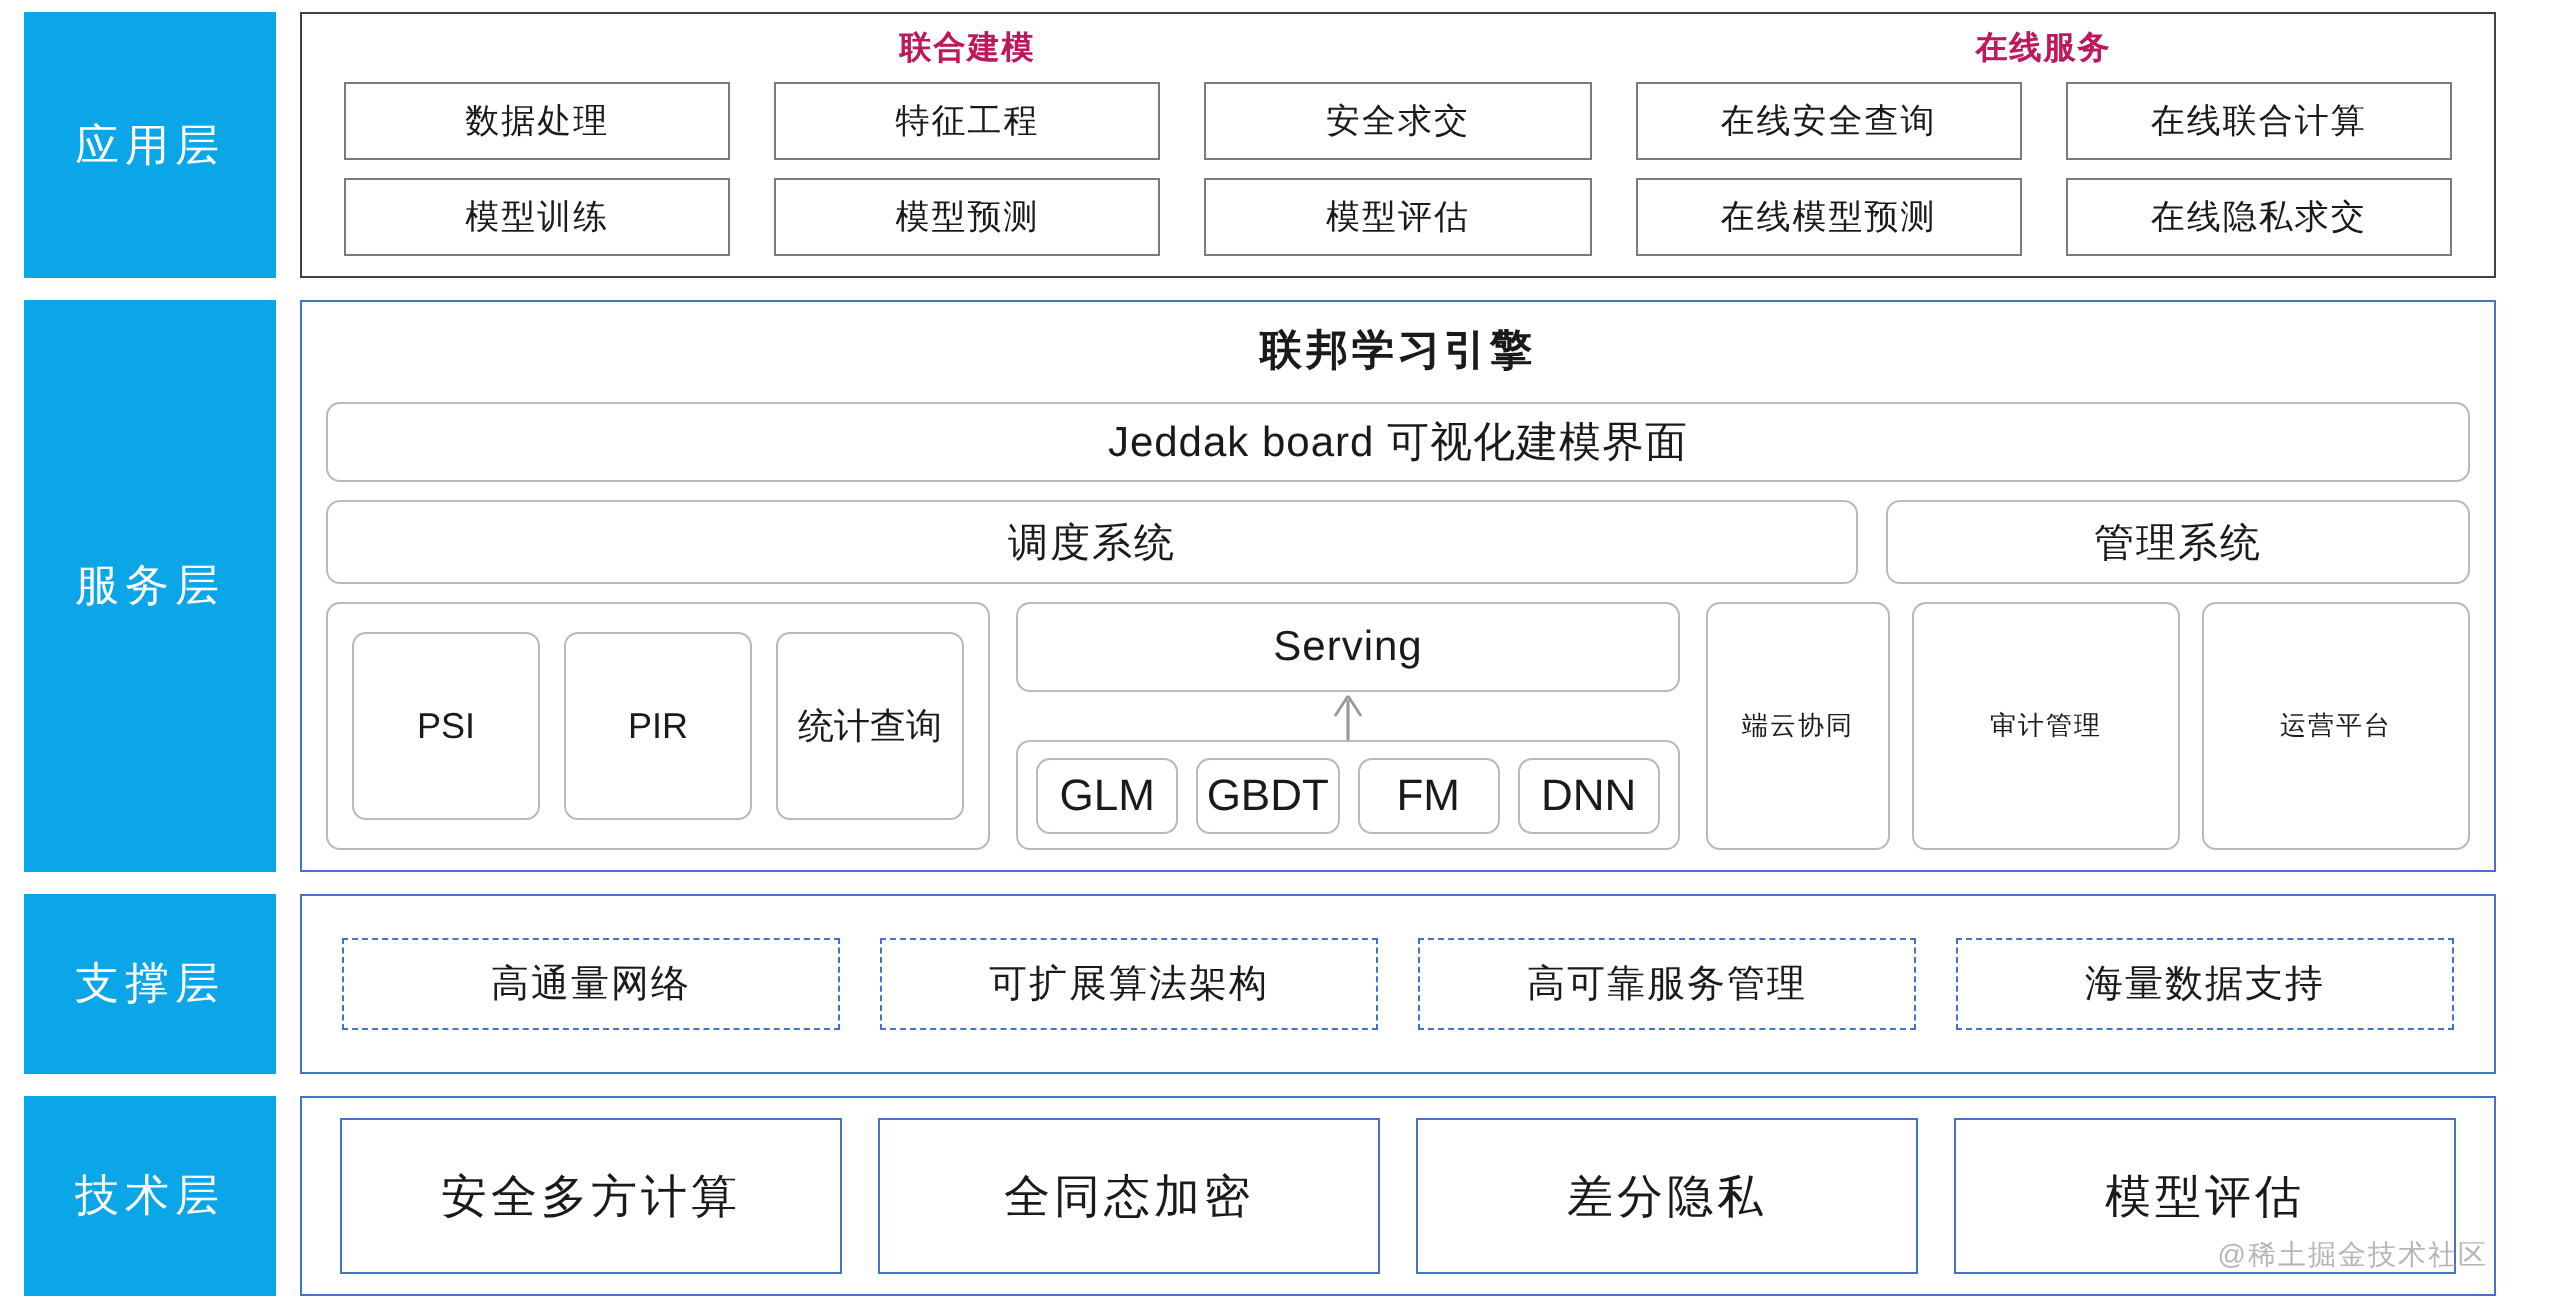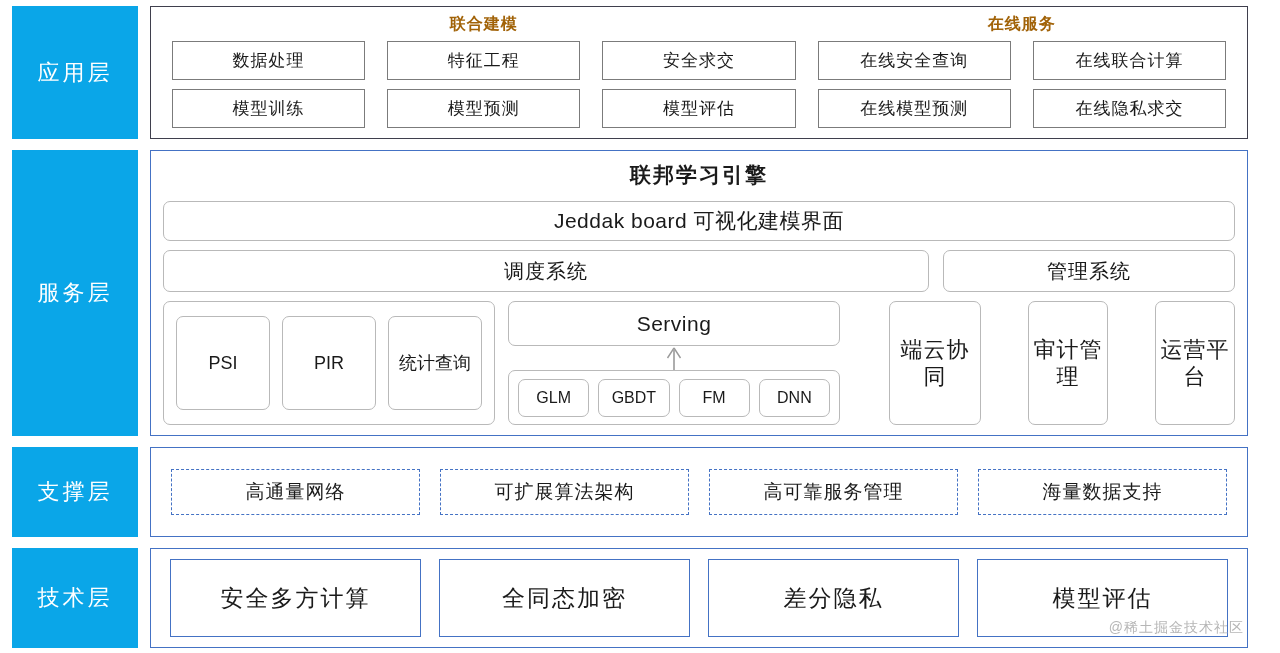--- a/index.html
+++ b/index.html
@@ -59,21 +59,21 @@
   .app-groups {
     display: flex;
     gap: 0;
   }
   .app-group-a { flex: 0 0 60%; }
   .app-group-b { flex: 0 0 40%; }
   .group-title {
     text-align: center;
     font-size: 16px;
     font-weight: bold;
-    color: #a16207;
+    color: #be185d;
     padding: 1px 0 6px 0;
     letter-spacing: 1px;
   }
   .app-cells {
     display: flex;
     gap: 0;
   }
   .app-col {
     flex: 1 1 0;
     padding: 0 11px;
@@ -201,32 +201,31 @@
     gap: 9px;
     padding: 0 9px;
     box-sizing: border-box;
   }
   .model-cell {
     flex: 1 1 0;
     height: 38px;
     display: flex;
     align-items: center;
     justify-content: center;
-    font-size: 16px;
+    font-size: 22px;
   }
   .tall-cell {
     flex: 1 1 0;
     display: flex;
     align-items: center;
     justify-content: center;
     text-align: center;
-    font-size: 22px;
+    font-size: 13px;
     line-height: 1.25;
     letter-spacing: 1px;
-    margin-left: 36px;
   }
   .cell-cloud { flex: 0 0 92px; }
   .svc-tail {
     flex: 1 1 auto;
     display: flex;
     gap: 11px;
   }
 
   
   .sup-body {

